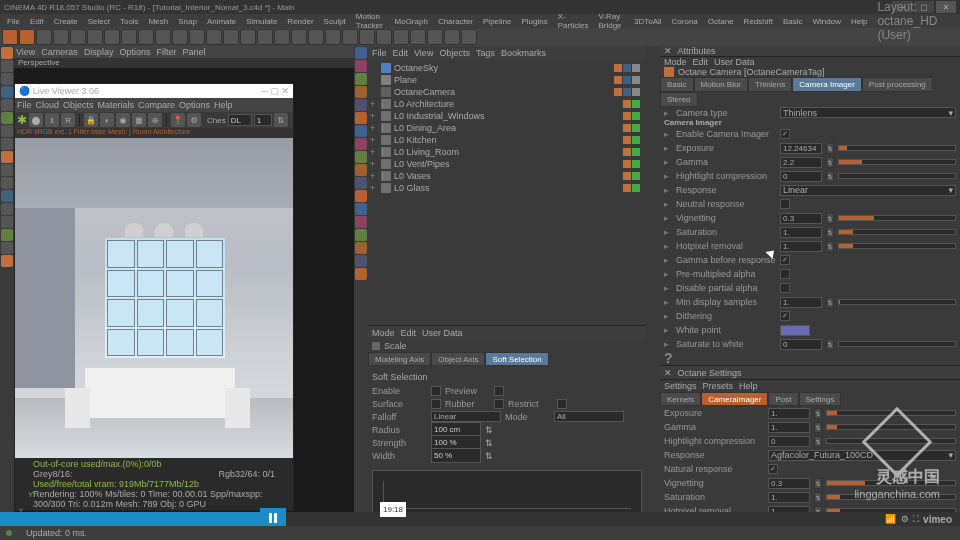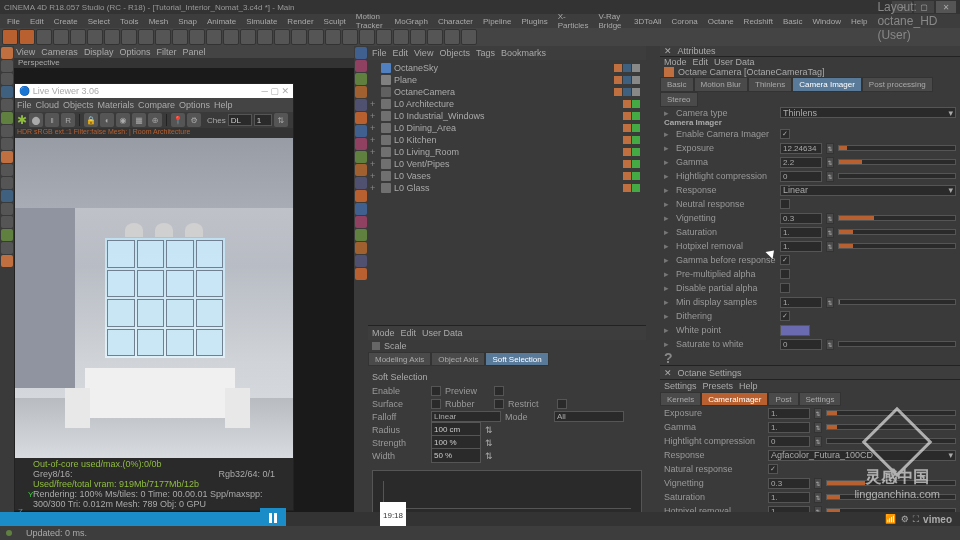--- a/index.html
+++ b/index.html
@@ -118,26 +118,26 @@
 .attrrow.section{color:#aaa;font-weight:bold}
 .attrrow .qmark{font-size:14px;color:#888;font-weight:bold}
 .cursor{position:absolute;left:768px;top:248px;width:10px;height:14px;z-index:100}
 .cursor::before{content:"";position:absolute;border-left:7px solid #fff;border-top:5px solid transparent;border-bottom:5px solid transparent;transform:rotate(-45deg)}
 .octsettings{flex:1;background:#3a3a3a;display:flex;flex-direction:column;border-top:1px solid #222}
 .octtabs{display:flex;height:14px}
 .octtabs .tab{padding:0 6px;background:#4a4a4a;border:1px solid #333;font-size:8px;display:flex;align-items:center}
 .octtabs .tab.active{background:#b86030;color:#fff}
 .watermark{position:absolute;right:20px;bottom:40px;opacity:0.6;z-index:90}
 .watermark .logo{width:50px;height:50px;border:3px solid #fff;transform:rotate(45deg);margin:0 auto}
-.watermark .txt{color:#fff;font-size:16px;font-weight:bold;margin-top:0;text-align:center}
+.watermark .txt{color:#fff;font-size:16px;font-weight:bold;margin-top:0;text-align:right}
 .watermark .sub{color:#fff;font-size:11px;text-align:right}
 .playerbar{position:absolute;bottom:14px;left:0;right:0;height:14px;background:linear-gradient(90deg,#1a8cc8 0%,#1a8cc8 28%,#333 28%);display:flex;align-items:center}
 .playerbar .pause{width:26px;height:20px;background:#1a8cc8;position:absolute;left:260px;top:-4px;display:flex;align-items:center;justify-content:center;gap:2px}
 .playerbar .pause span{width:3px;height:10px;background:#fff}
-.playerbar .time{position:absolute;left:380px;top:-10px;background:#fff;color:#333;font-size:8px;padding:9px 3px}
+.playerbar .time{position:absolute;left:380px;top:-10px;background:#fff;color:#333;font-size:8px;padding:3px 3px}
 .playerbar .right{position:absolute;right:8px;display:flex;gap:4px;align-items:center;color:#fff;font-size:8px}
 .playerbar .vimeo{font-weight:bold;font-size:10px}
 .statusbar{position:absolute;bottom:0;left:0;right:0;height:14px;background:#3d3d3d;display:flex;align-items:center;padding:0 6px;gap:14px;font-size:8px}
 .statusbar .bullet{width:6px;height:6px;background:#608040;border-radius:50%}
 </style>
 </head>
 <body>
 
 <div class="titlebar">
   <span class="title">CINEMA 4D R18.057 Studio (RC - R18) - [Tutorial_Interior_Nomat_3.c4d *] - Main</span>

